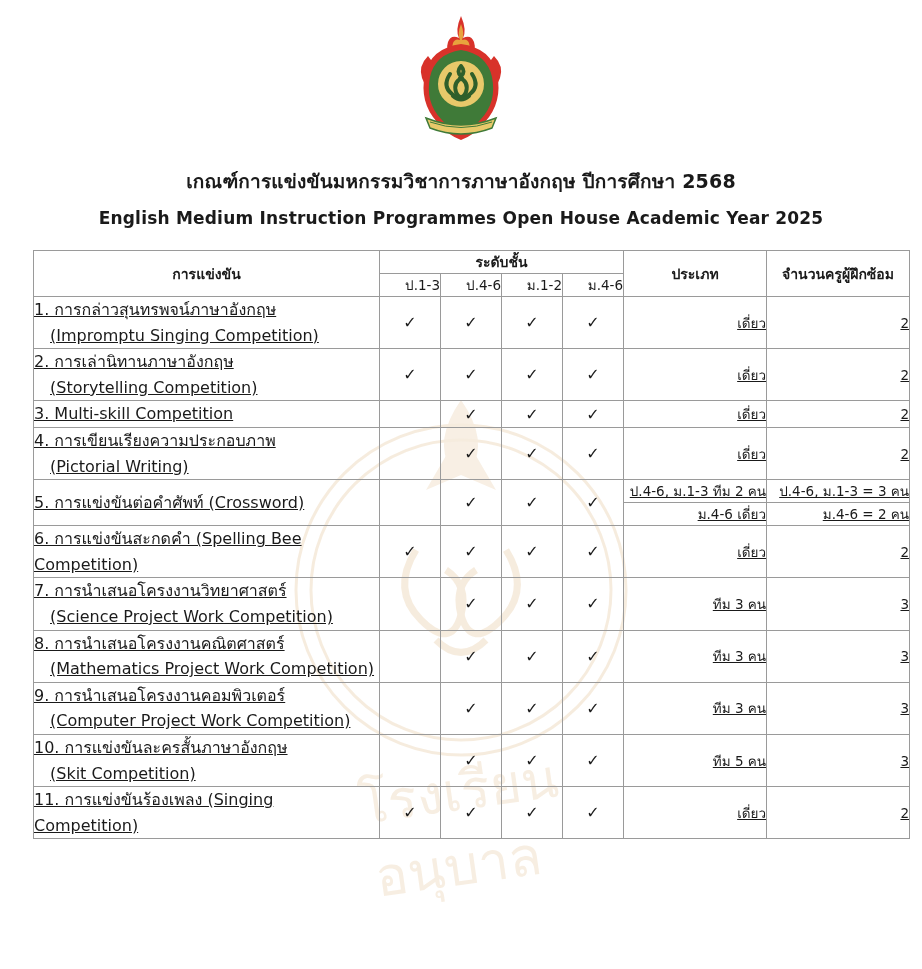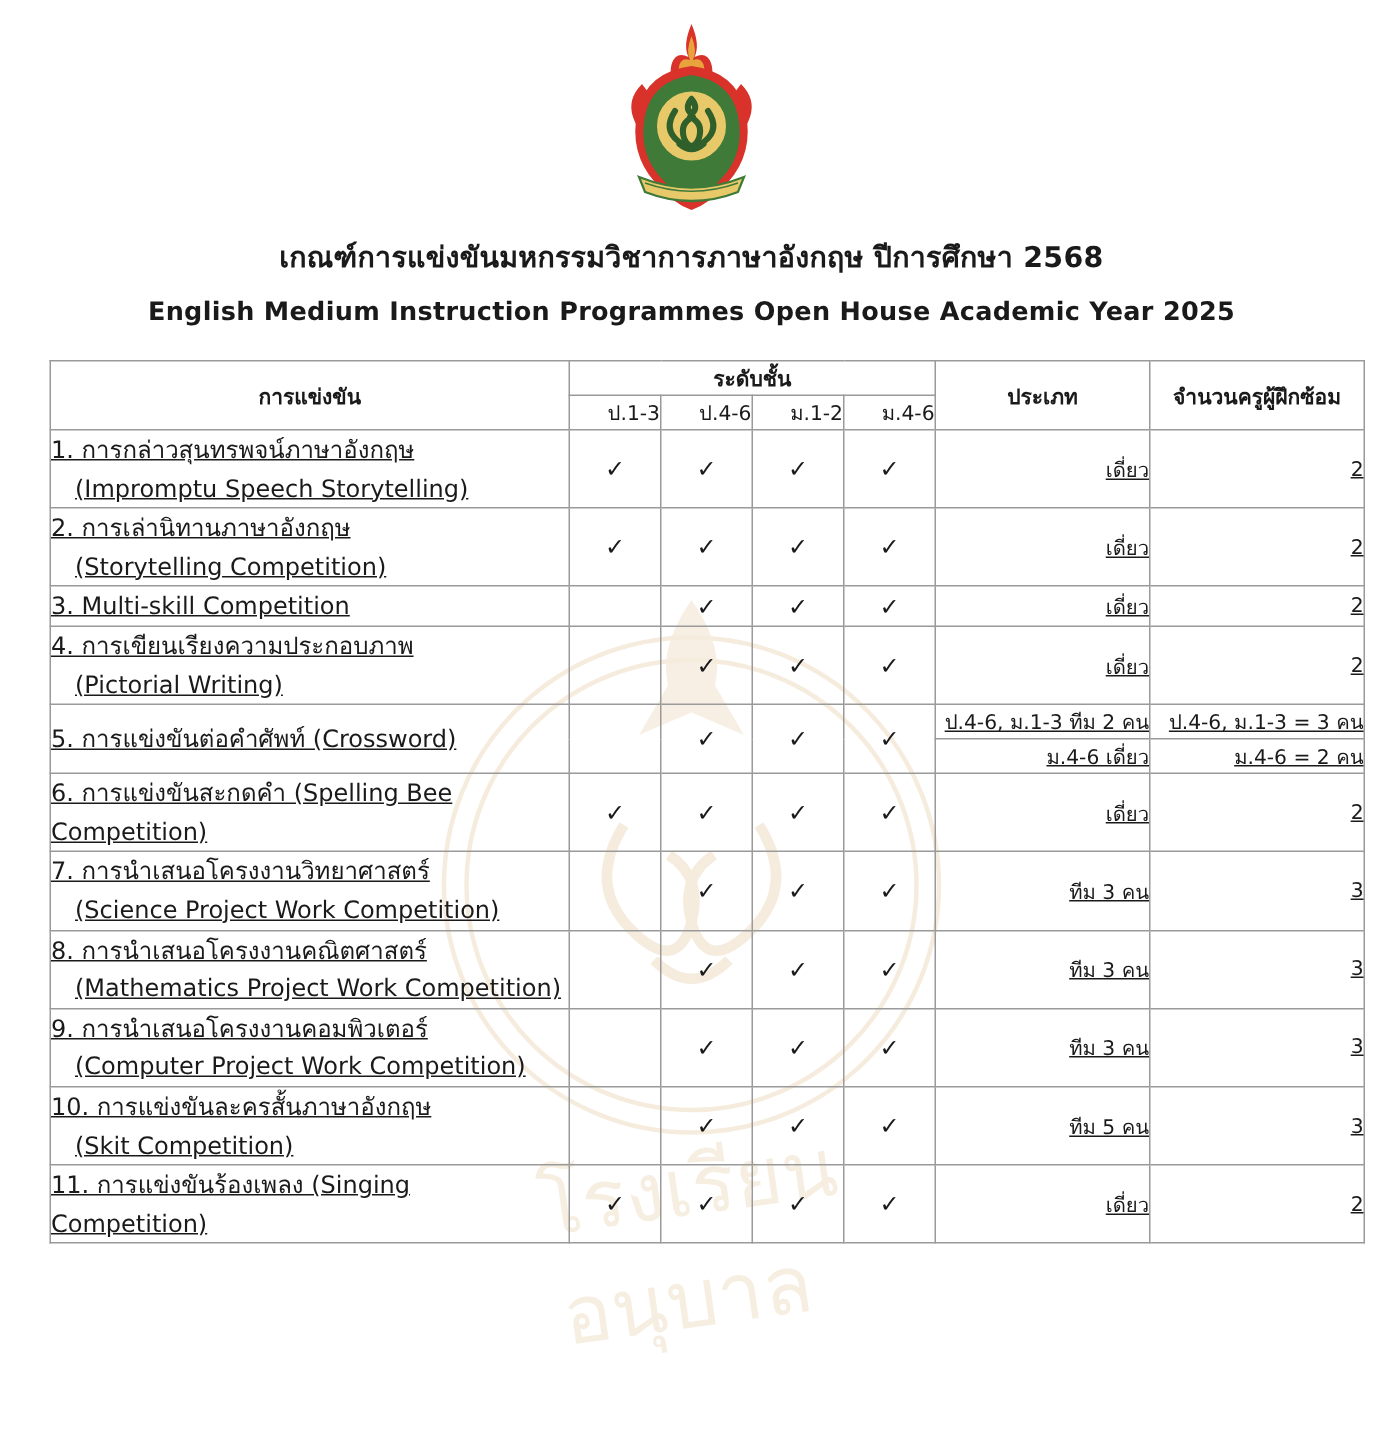--- a/index.html
+++ b/index.html
@@ -34,21 +34,21 @@
     width: 110px;
     height: 128px;
     position: relative;
   }
 
   
   .title-th {
     text-align: center;
     font-size: 19px;
     font-weight: bold;
-    margin-top: 14px;
+    margin-top: 24px;
     letter-spacing: 0.2px;
   }
   .title-en {
     text-align: center;
     font-size: 17px;
     font-weight: bold;
     margin-top: 12px;
     letter-spacing: 0.2px;
   }
 
@@ -204,21 +204,21 @@
         </tr>
         <tr>
           <th class="sub">ป.1-3</th>
           <th class="sub">ป.4-6</th>
           <th class="sub">ม.1-2</th>
           <th class="sub">ม.4-6</th>
         </tr>
       </thead>
       <tbody>
           <tr>
-            <td class="name"><span>1. การกล่าวสุนทรพจน์ภาษาอังกฤษ</span><span class="l2">(Impromptu Speech Storytelling)</span></td>
+            <td class="name"><span>1. การกล่าวสุนทรพจน์ภาษาอังกฤษ</span><span class="l2">(Impromptu Singing Competition)</span></td>
             <td class="ck"><span class="ckmark">✓</span></td>
             <td class="ck"><span class="ckmark">✓</span></td>
             <td class="ck"><span class="ckmark">✓</span></td>
             <td class="ck"><span class="ckmark">✓</span></td>
             <td class="mid">เดี่ยว</td>
             <td class="mid">2</td>
           </tr>
           <tr>
             <td class="name"><span>2. การเล่านิทานภาษาอังกฤษ</span><span class="l2">(Storytelling Competition)</span></td>
             <td class="ck"><span class="ckmark">✓</span></td>

